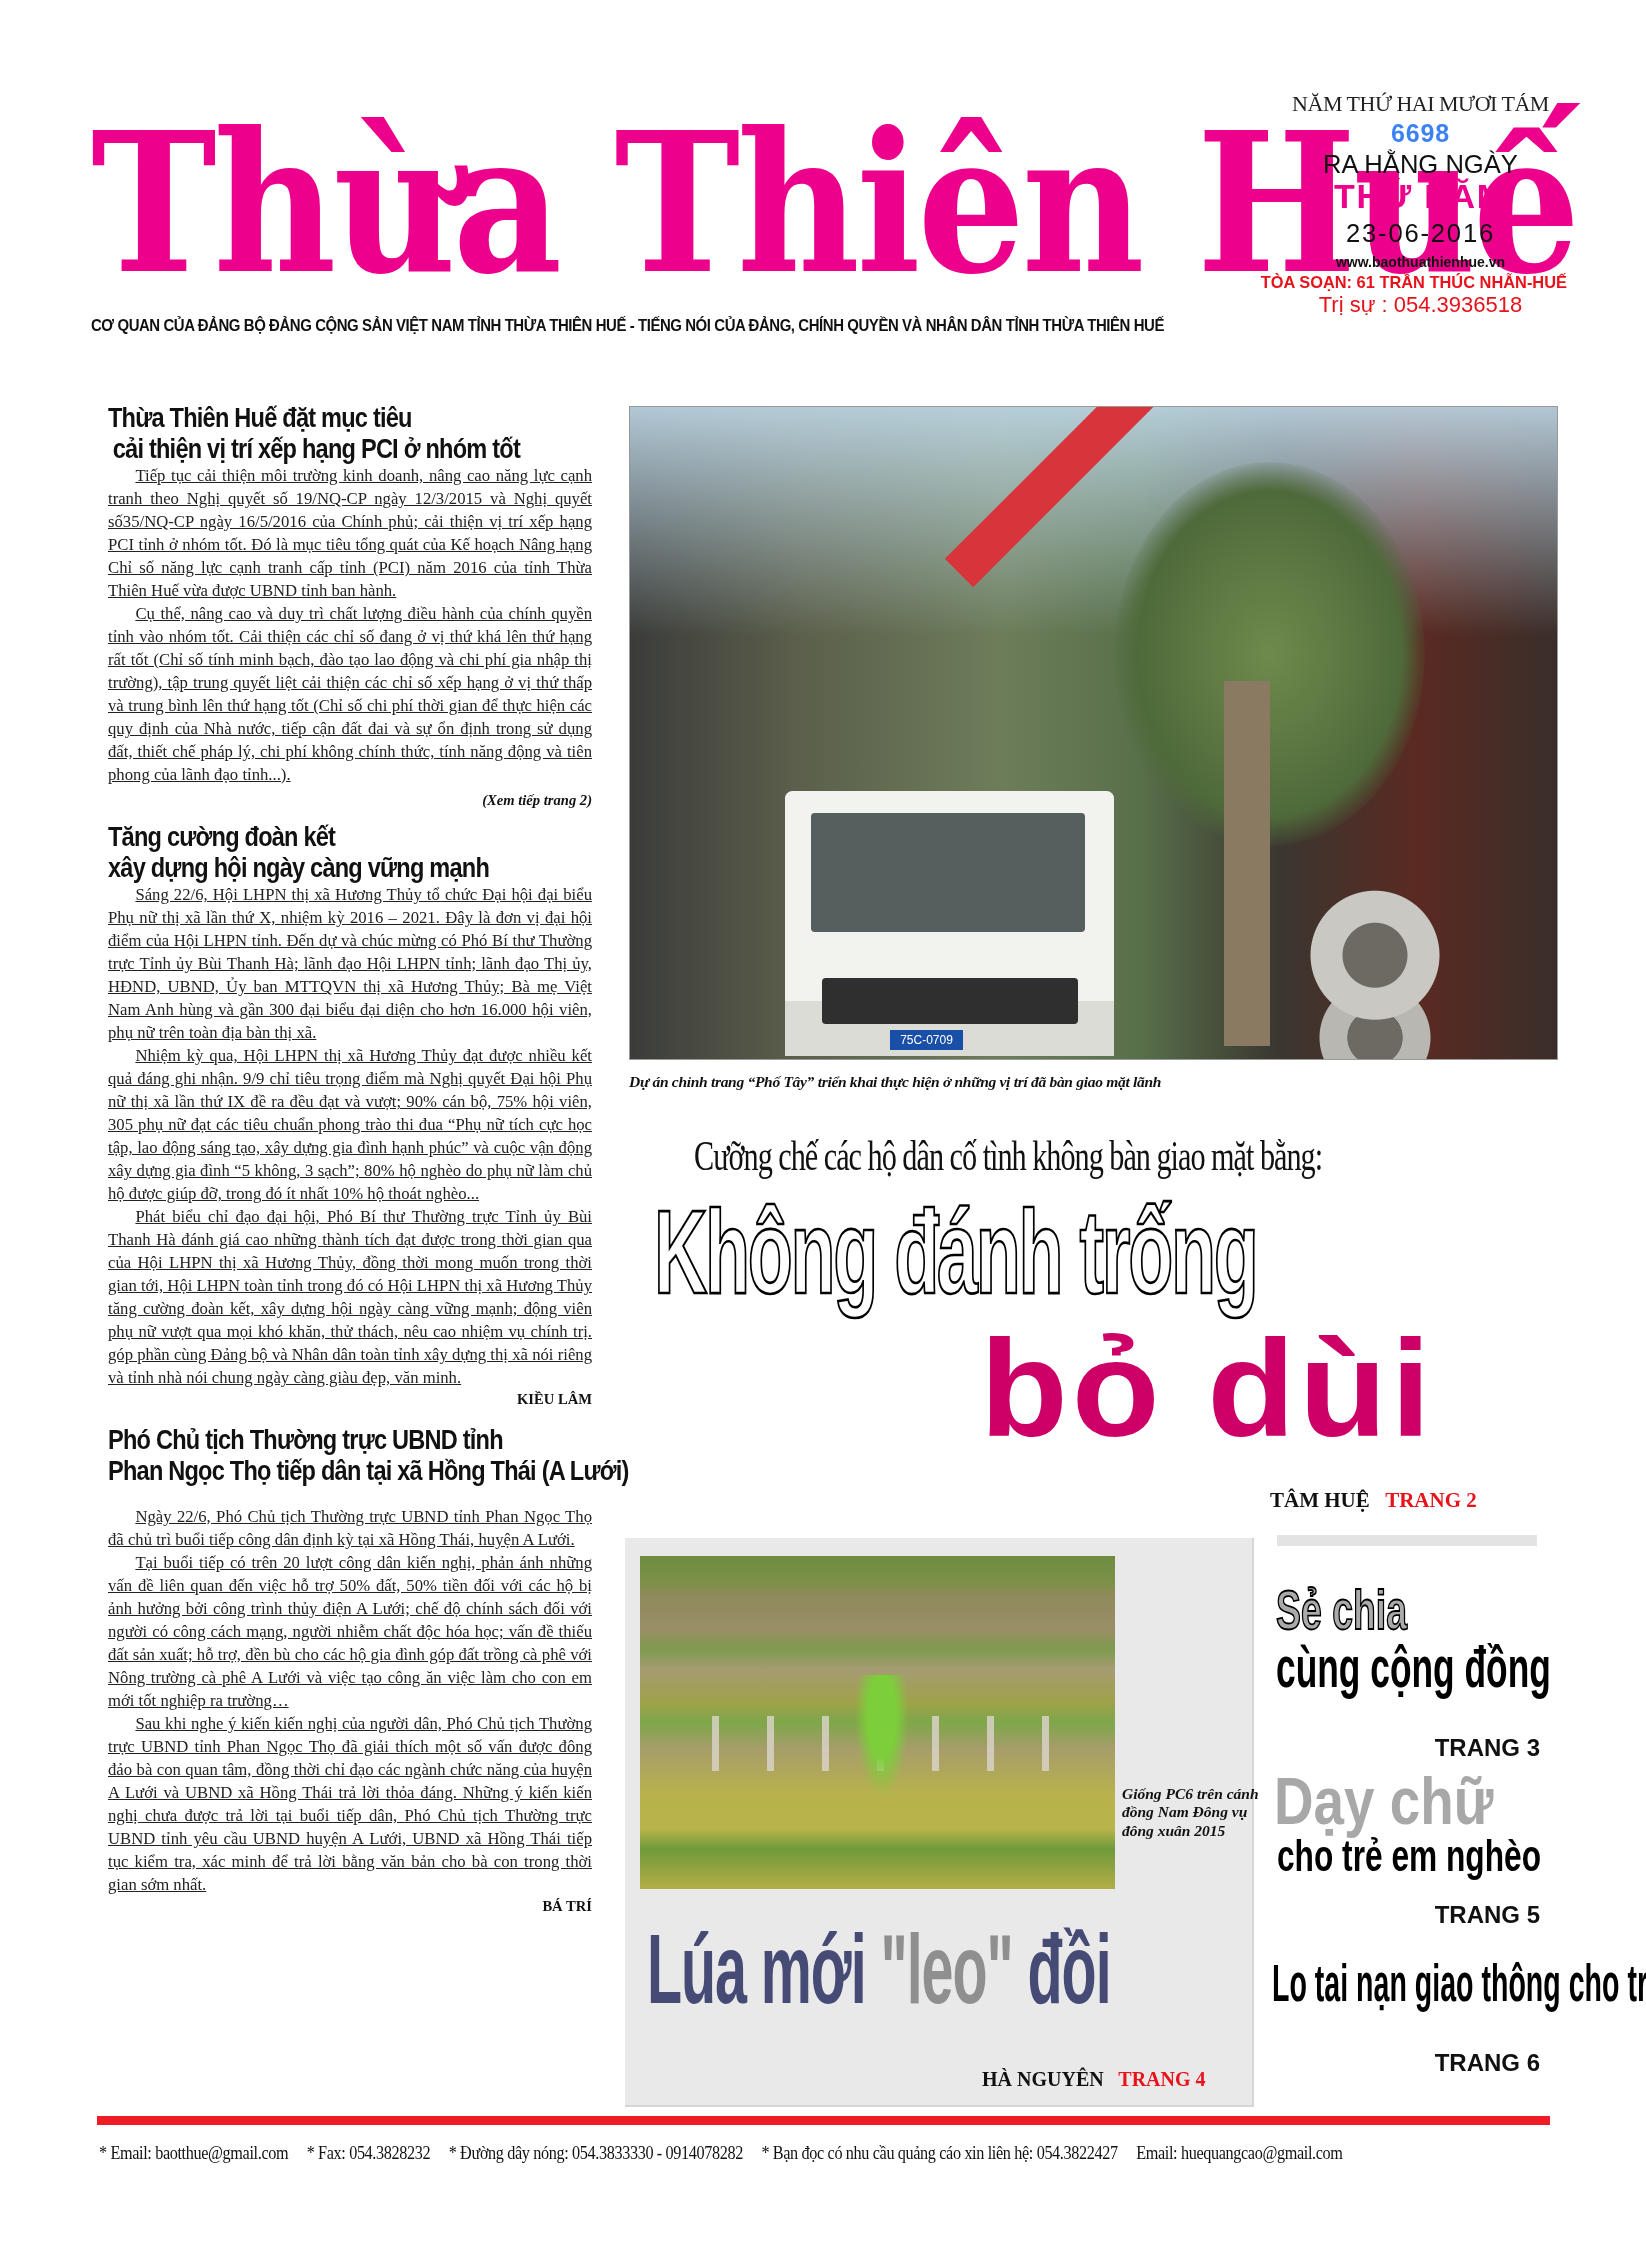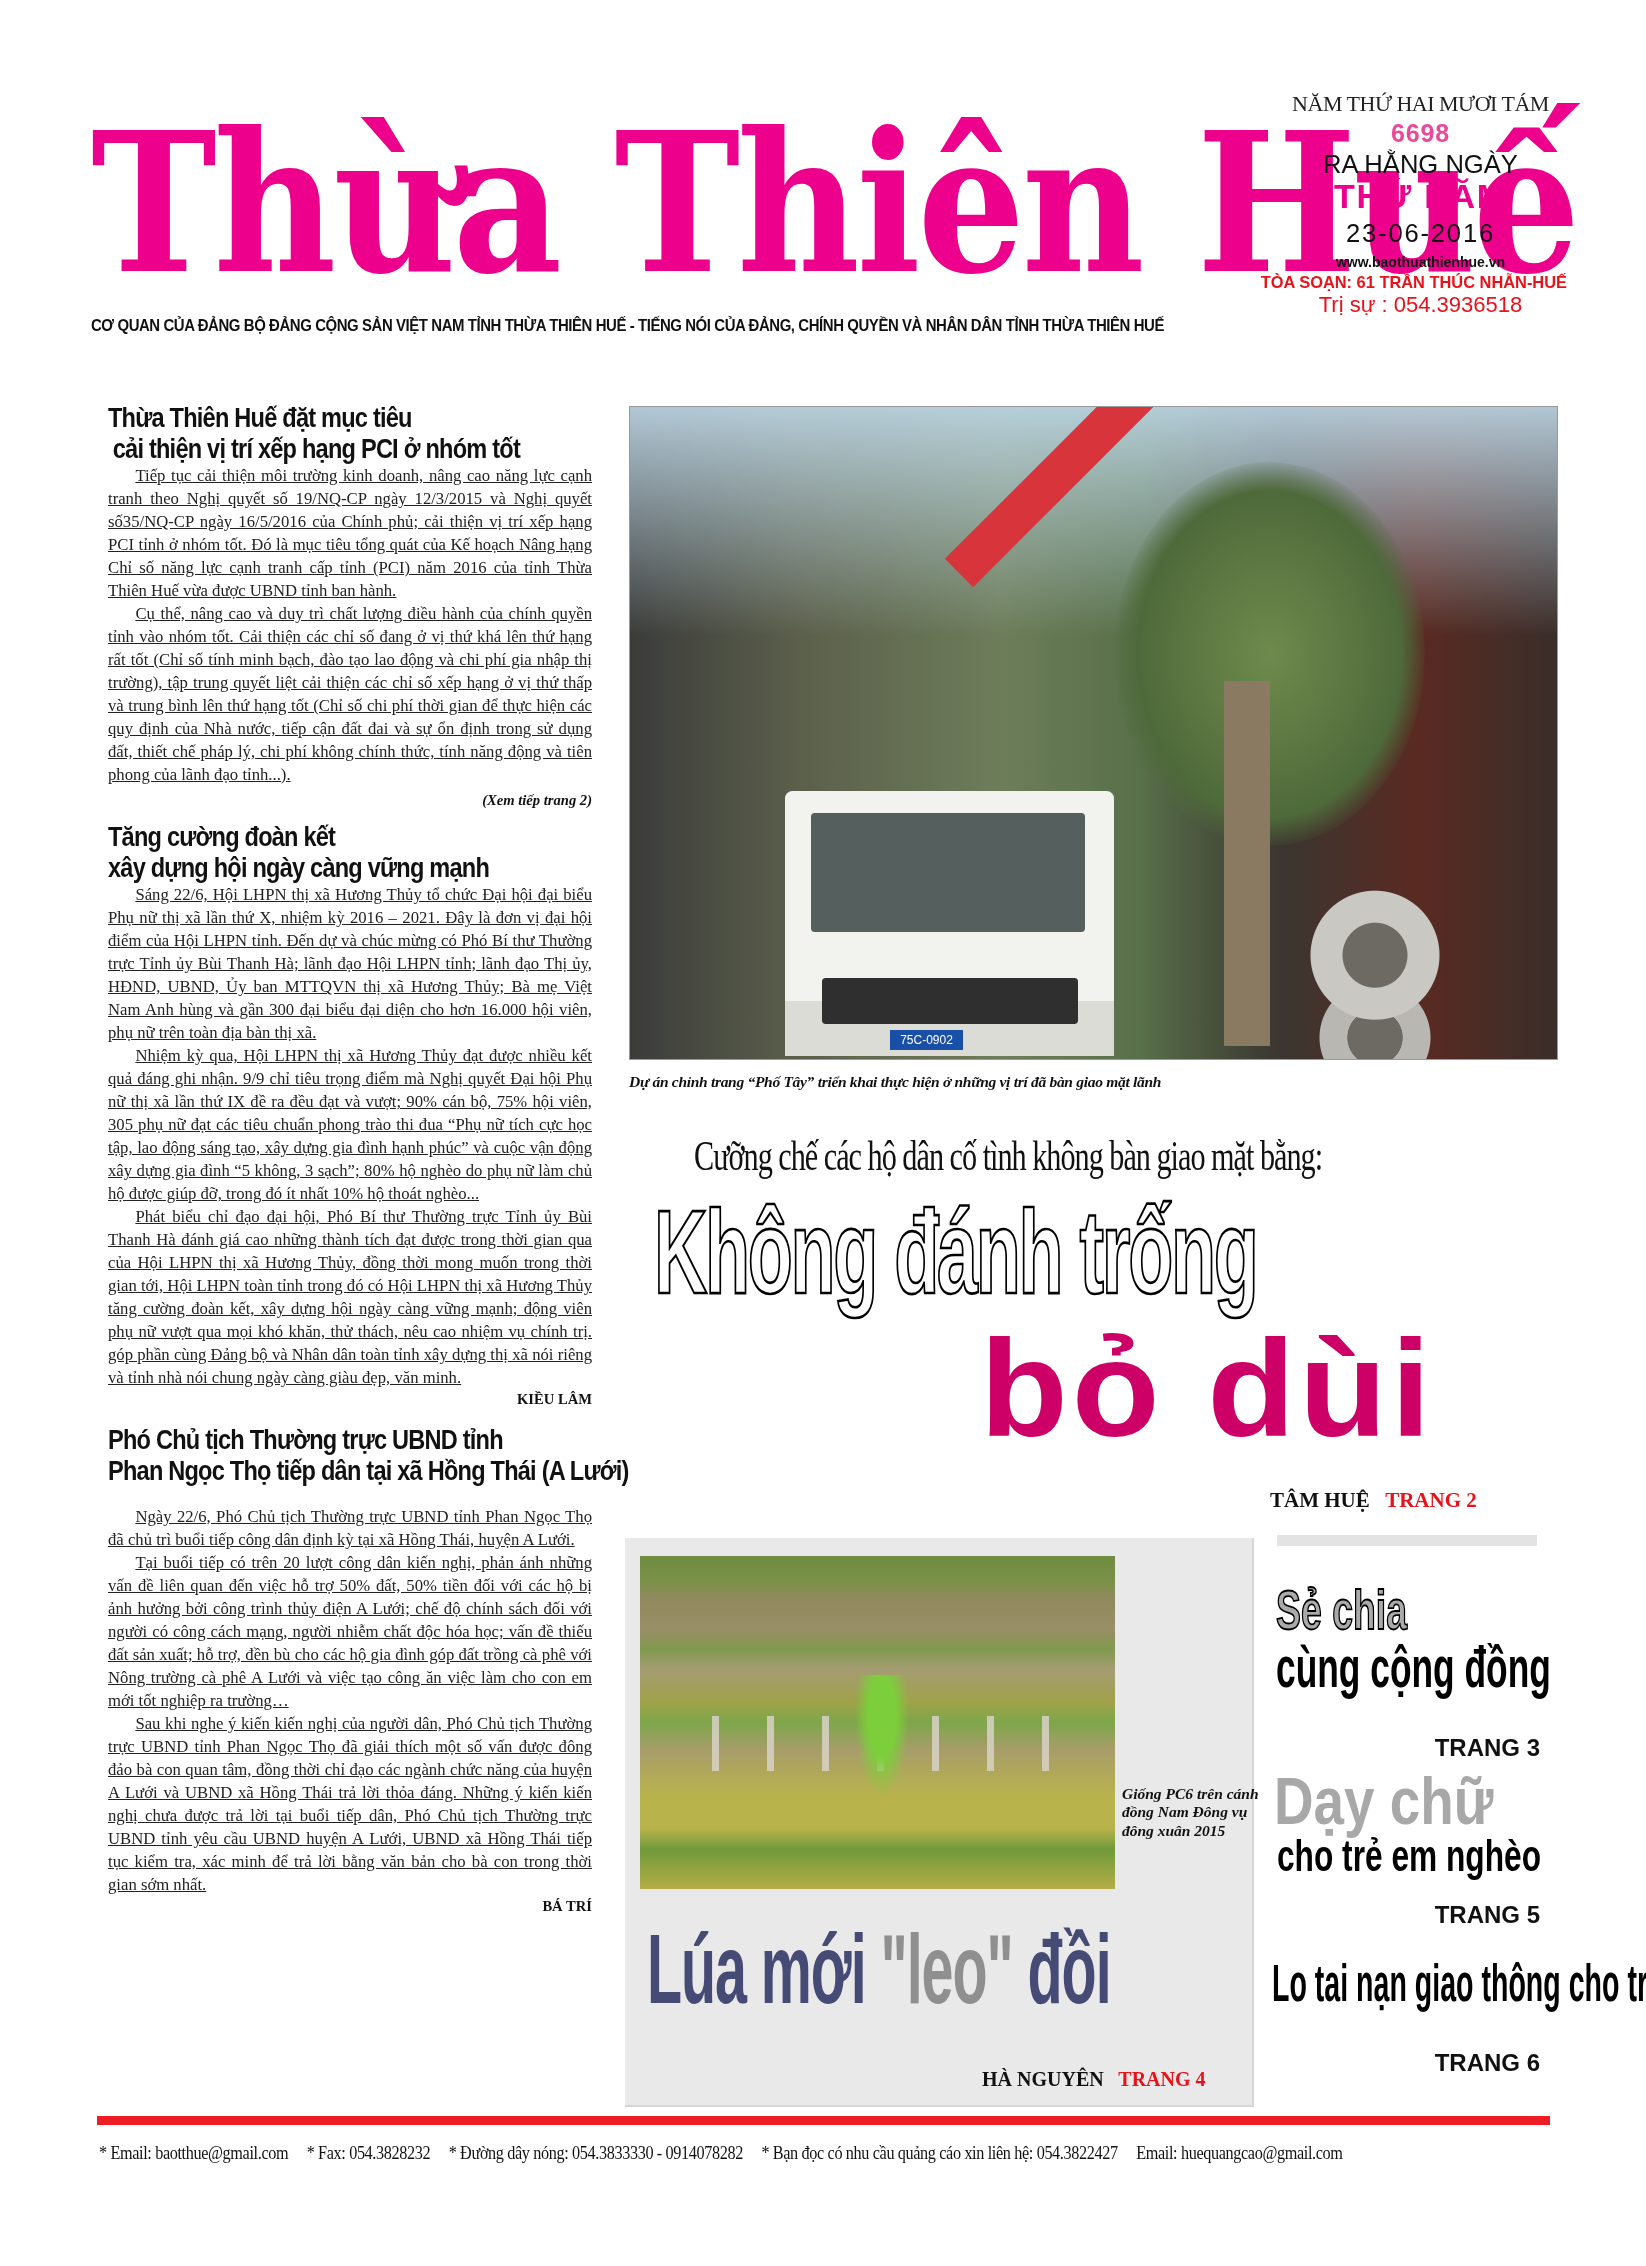--- a/index.html
+++ b/index.html
@@ -3,21 +3,21 @@
 <meta charset="utf-8">
 <style>
   html,body{margin:0;padding:0;background:#fff;}
   body{width:1647px;height:2267px;position:relative;overflow:hidden;font-family:"Liberation Serif",serif;color:#111;}
   .abs{position:absolute;}
   
   .masthead-title{left:91px;top:108px;width:1179px;height:192px;font-family:"DejaVu Serif",serif;font-weight:bold;font-size:192px;line-height:192px;color:#ec008c;letter-spacing:-3.7px;transform:scaleX(0.88);transform-origin:left top;white-space:nowrap;}
   .tagline{left:91px;top:315px;width:1151px;font-family:"Liberation Sans",sans-serif;font-weight:bold;font-size:17.4px;line-height:20px;letter-spacing:-0.5px;white-space:nowrap;transform:scaleX(0.86);transform-origin:left top;}
   .issue{left:1279px;top:91px;width:283px;text-align:center;}
   .issue .yr{font-family:"Liberation Serif",serif;font-size:22px;color:#222;letter-spacing:-0.5px;}
-  .issue .no{font-family:"Liberation Sans",sans-serif;font-weight:bold;font-size:25px;color:#ec4899;letter-spacing:0.9px;margin-top:1.8px;}
+  .issue .no{font-family:"Liberation Sans",sans-serif;font-weight:bold;font-size:25px;color:#3b82f6;letter-spacing:0.9px;margin-top:1.8px;}
   .issue .daily{font-family:"Liberation Sans",sans-serif;font-size:25.6px;margin-top:1.8px;}
   .issue .dow{font-family:"Liberation Sans",sans-serif;font-weight:bold;font-size:34px;color:#ec008c;line-height:35px;letter-spacing:1.8px;}
   .issue .date{font-family:"Liberation Sans",sans-serif;font-size:25.6px;letter-spacing:1.8px;margin-top:5.5px;}
   .issue .web{font-family:"Liberation Sans",sans-serif;font-weight:bold;font-size:14px;margin-top:5.5px;}
   .issue .office{font-family:"Liberation Sans",sans-serif;font-weight:bold;font-size:16.4px;color:#e8121b;margin-top:3.7px;white-space:nowrap;margin-left:-18.3px;}
   .issue .phone{font-family:"Liberation Sans",sans-serif;font-size:22px;color:#e8121b;}
 
   
   .col-left{left:108px;top:402px;width:484px;}
   .headline{font-family:"Liberation Sans",sans-serif;font-weight:bold;font-size:27.4px;line-height:31px;letter-spacing:-0.9px;transform:scaleX(0.86);transform-origin:left top;white-space:nowrap;}
@@ -131,21 +131,21 @@
   </div>
 </div>
 
 <div class="abs photo1">
   <div class="tree"></div>
   <div class="trunk"></div>
   <div class="crane"></div>
   <div class="truck">
     <div class="wind"></div>
     <div class="grill"></div>
-    <div class="plate">75C-0902</div>
+    <div class="plate">75C-0709</div>
   </div>
   <div class="pipes"></div>
 </div>
 <div class="abs caption1">Dự án chỉnh trang “Phố Tây” triển khai thực hiện ở những vị trí đã bàn giao mặt lãnh</div>
 
 <div class="abs kicker">Cưỡng chế các hộ dân cố tình không bàn giao mặt bằng:</div>
 <div class="abs main-h1">Không đánh trống</div>
 <div class="abs main-h2">bỏ dùi</div>
 <div class="abs main-by">
   <span>TÂM HUỆ</span>&nbsp;&nbsp;

